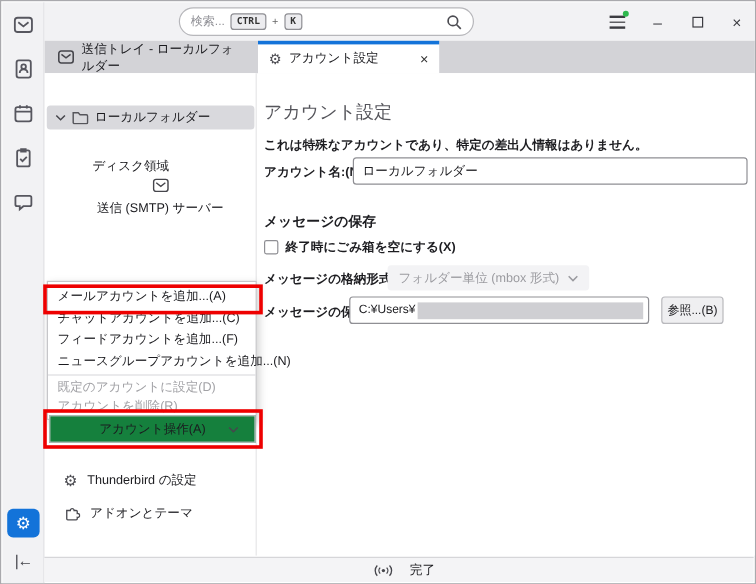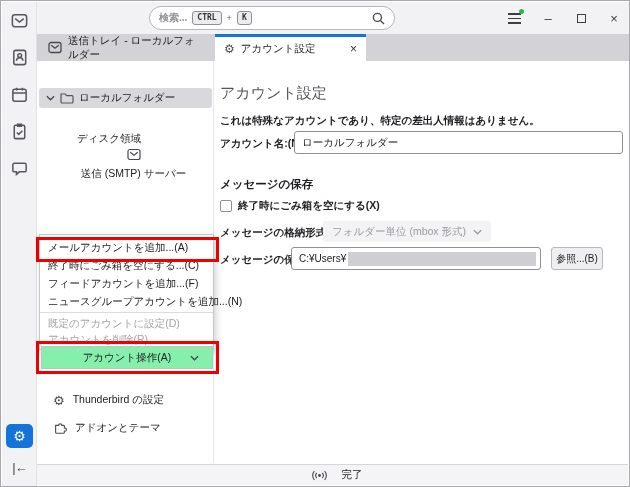--- a/index.html
+++ b/index.html
@@ -8,21 +8,21 @@
 
   
   .spaces { position:absolute; left:1px; top:1px; width:35px; height:484px; background:#f2f2f4; border-right:1px solid #e3e3e6; z-index:2; }
   .space-btn { width:35px; height:37px; display:flex; align-items:center; justify-content:center; }
   .space-settings { position:absolute; left:4px; top:422px; width:27px; height:24px; background:#1373d9; border-radius:5px; display:flex; align-items:center; justify-content:center; color:#fff; font-size:14px; line-height:1; }
   .space-collapse { position:absolute; left:0; top:455px; width:35px; height:20px; display:flex; align-items:center; justify-content:center; color:#46464c; font-size:13px; letter-spacing:-1px; }
 
   
   .topbar { position:absolute; left:36px; top:1px; width:593px; height:32px; background:#f2f2f4; }
   .search { position:absolute; left:112px; top:4px; width:246px; height:24px; background:#fff; border:1px solid #b7b7bb; border-radius:13px; display:flex; align-items:center; padding:0 9px; gap:5px; }
-  .search .ph { color:#8f8f95; font-size:10px;font-weight:bold; }
+  .search .ph { color:#8f8f95; font-size:10px; }
   kbd.pill { font-size:8px; font-weight:bold; color:#333; background:#ececef; border:1px solid #8f8f94; border-radius:3px; padding:1px 4px; line-height:1.2; }
   .search .plus { font-size:9px; color:#666; }
   .search .spacer { flex:1; }
   .win-controls { position:absolute; right:6px; top:0; height:32px; display:flex; align-items:center; gap:13px; }
   .win-btn { width:20px; height:22px; display:flex; align-items:center; justify-content:center; color:#3c3c41; font-size:13px; }
   .max-glyph { width:9px; height:9px; border:1.3px solid #3c3c41; }
   .menu-glyph { position:relative; width:16px; height:14px; }
   .menu-glyph .bar { position:absolute; left:1px; width:13px; height:1.8px; background:#3c3c41; }
   .menu-glyph .dot { position:absolute; right:-1px; top:-2px; width:5px; height:5px; border-radius:50%; background:#2db84d; }
 
@@ -44,21 +44,21 @@
   .fl-1 { top:329px; } .fl-2 { top:357px; }
   .gear-glyph { font-size:13px; color:#4c4c52; line-height:1; }
 
   
   .popup { position:absolute; left:38px; top:233px; width:175px; background:#fff; border:1px solid #c6c6c9; box-shadow:2px 3px 7px rgba(0,0,0,.18); padding:3px 0 2px; z-index:5; }
   .menu-item { height:18px; line-height:18px; padding-left:8px; font-size:10.5px; color:#1b1b1f; white-space:nowrap; }
   .menu-sep { border-top:1px solid #dcdcdf; margin:2px 0; }
   .menu-item.disabled { color:#a2a2a6; height:16px; line-height:16px; }
 
   
-  .acct-btn { position:absolute; left:40px; top:345px; width:172px; height:23px; background:#86efac; border:1px solid #c2c2c6; display:flex; align-items:center; justify-content:center; font-size:10.5px; color:#1b1b1f; z-index:5; }
+  .acct-btn { position:absolute; left:40px; top:345px; width:172px; height:23px; background:#15803d; border:1px solid #c2c2c6; display:flex; align-items:center; justify-content:center; font-size:10.5px; color:#1b1b1f; z-index:5; }
   .acct-btn .chev { position:absolute; right:13px; top:8px; }
 
   
   .annot { position:absolute; border:3px solid #ee0000; background:transparent; z-index:10; }
   .annot-1 { left:35px; top:236px; width:183px; height:25px; }
   .annot-2 { left:35px; top:340px; width:183px; height:33px; }
 
   
   .main { position:absolute; left:214px; top:60px; width:415px; height:402px; background:#fff; }
   .main-title { position:absolute; left:5px; top:23px; font-size:15px; color:#55555b; }
@@ -230,21 +230,21 @@
           <svg class="ic" width="14" height="14" viewBox="0 0 16 16" fill="none" stroke="#4c4c52" stroke-width="1.3">
             <path d="M3 6h2.4a1.8 1.8 0 1 1 3.6 0H11a1 1 0 0 1 1 1v1.9a1.9 1.9 0 1 1 0 3.7V14a1 1 0 0 1-1 1H3a1 1 0 0 1-1-1V6z" transform="translate(1,-1)"></path>
           </svg>
         </span>
       <span>アドオンとテーマ</span>
     </div>
   </div>
 
   <div class="popup">
     <div class="menu-item">メールアカウントを追加...(A)</div>
-    <div class="menu-item">終了時にごみ箱を空にする...(C)</div>
+    <div class="menu-item">チャットアカウントを追加...(C)</div>
     <div class="menu-item">フィードアカウントを追加...(F)</div>
     <div class="menu-item">ニュースグループアカウントを追加...(N)</div>
     <div class="menu-sep"></div>
     <div class="menu-item disabled">既定のアカウントに設定(D)</div>
     <div class="menu-item disabled">アカウントを削除(R)</div>
   </div>
 
   <div class="acct-btn">
     <span>アカウント操作(A)</span>
     <span class="chev">

